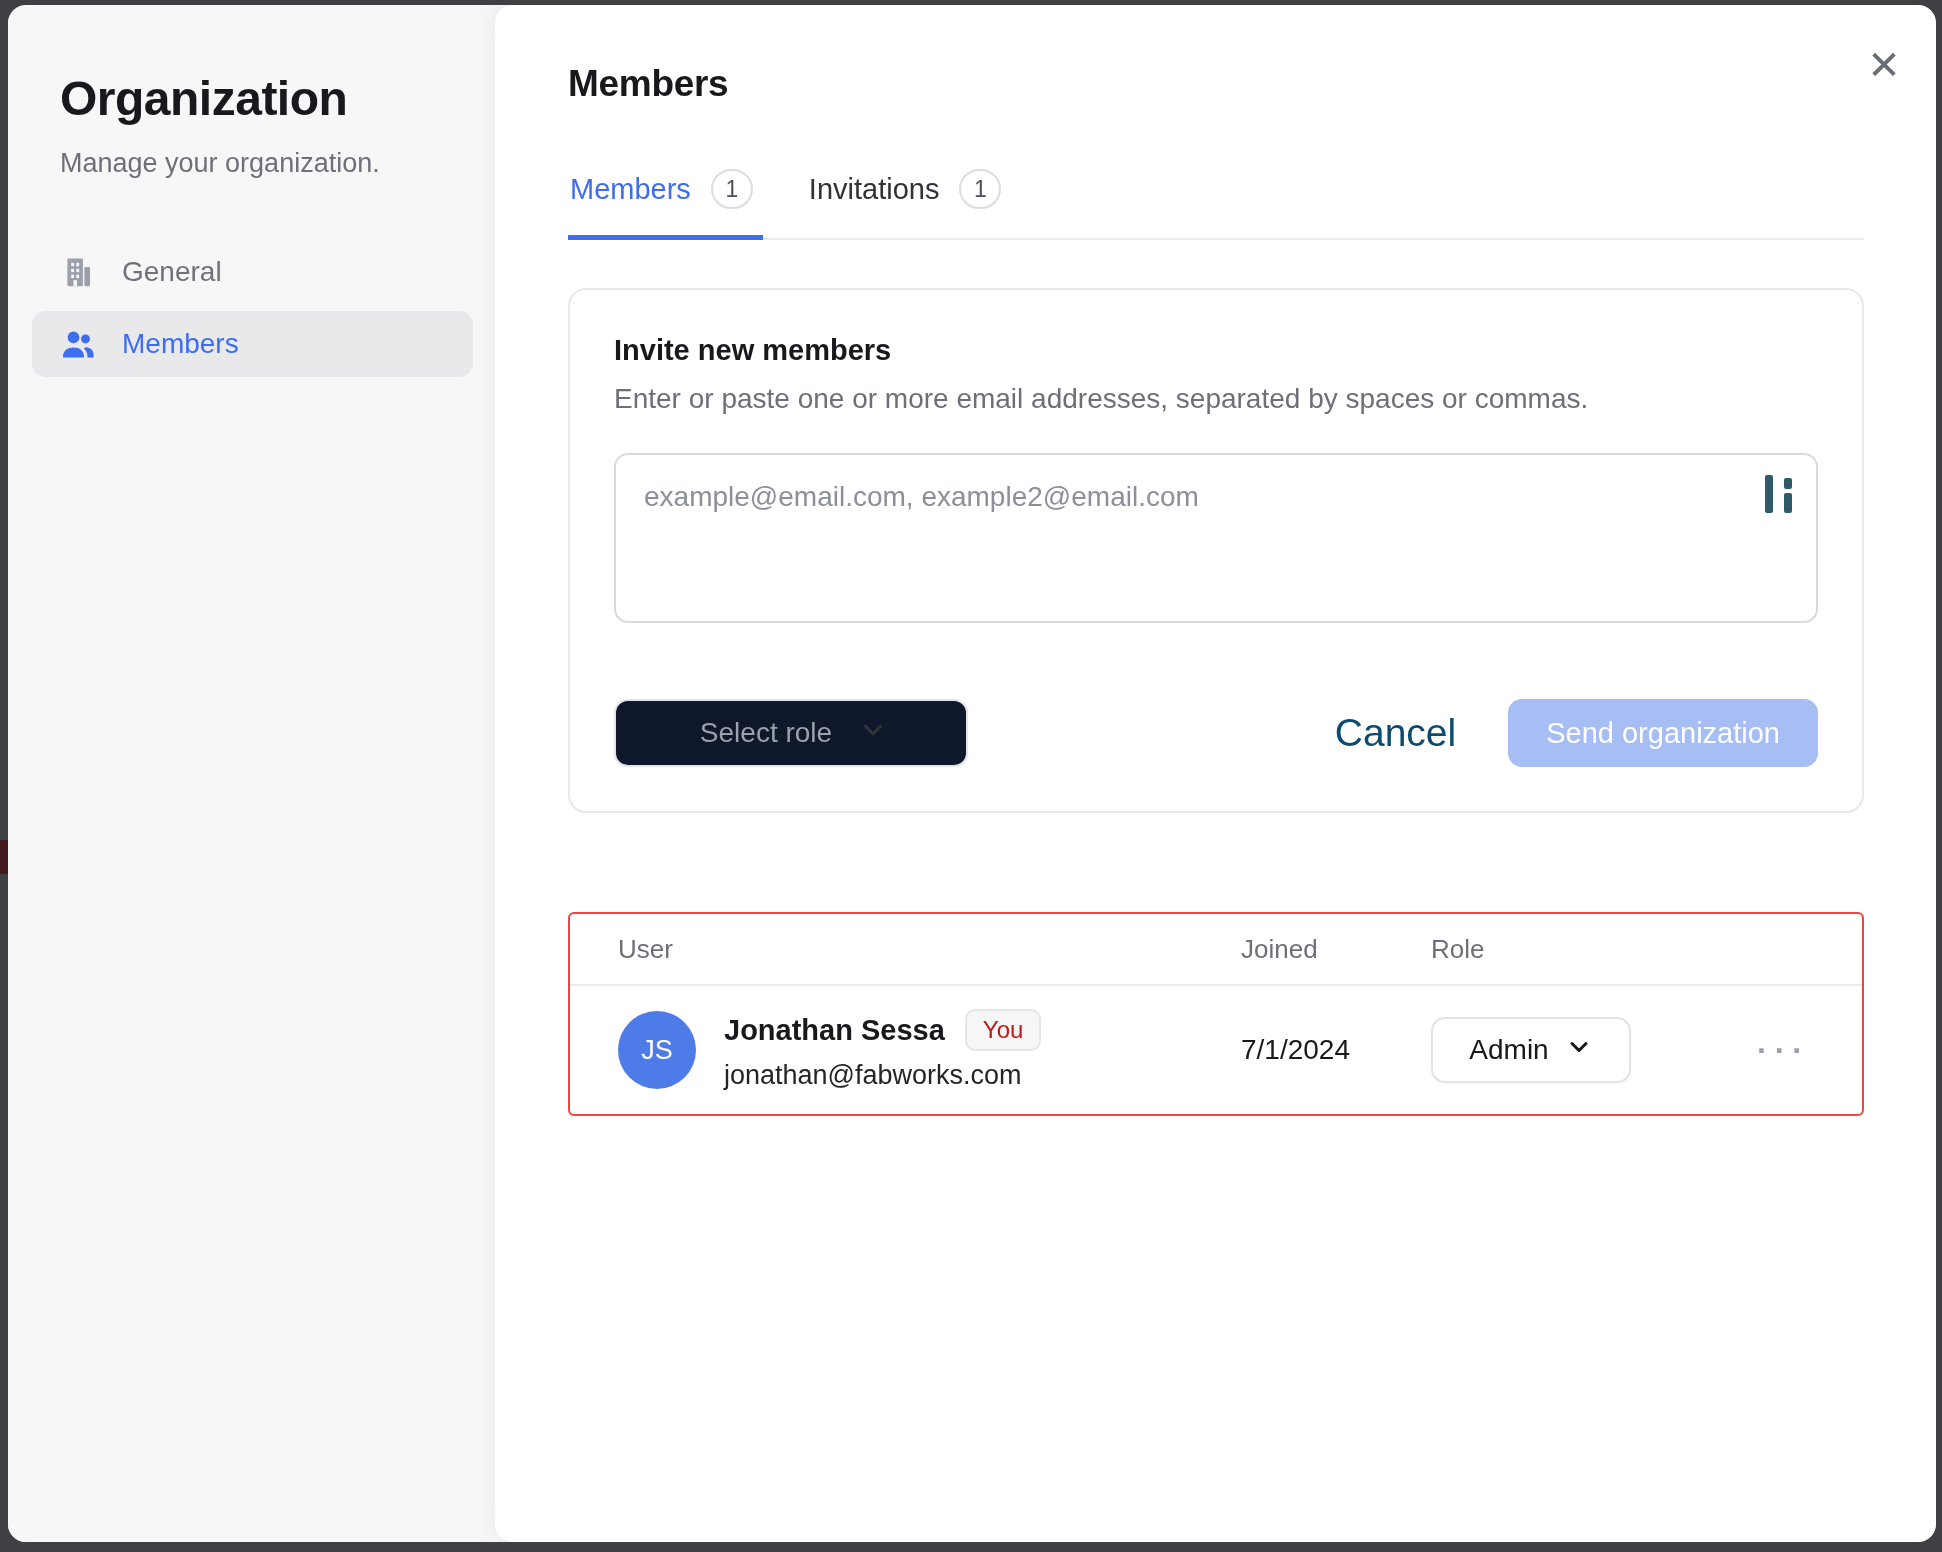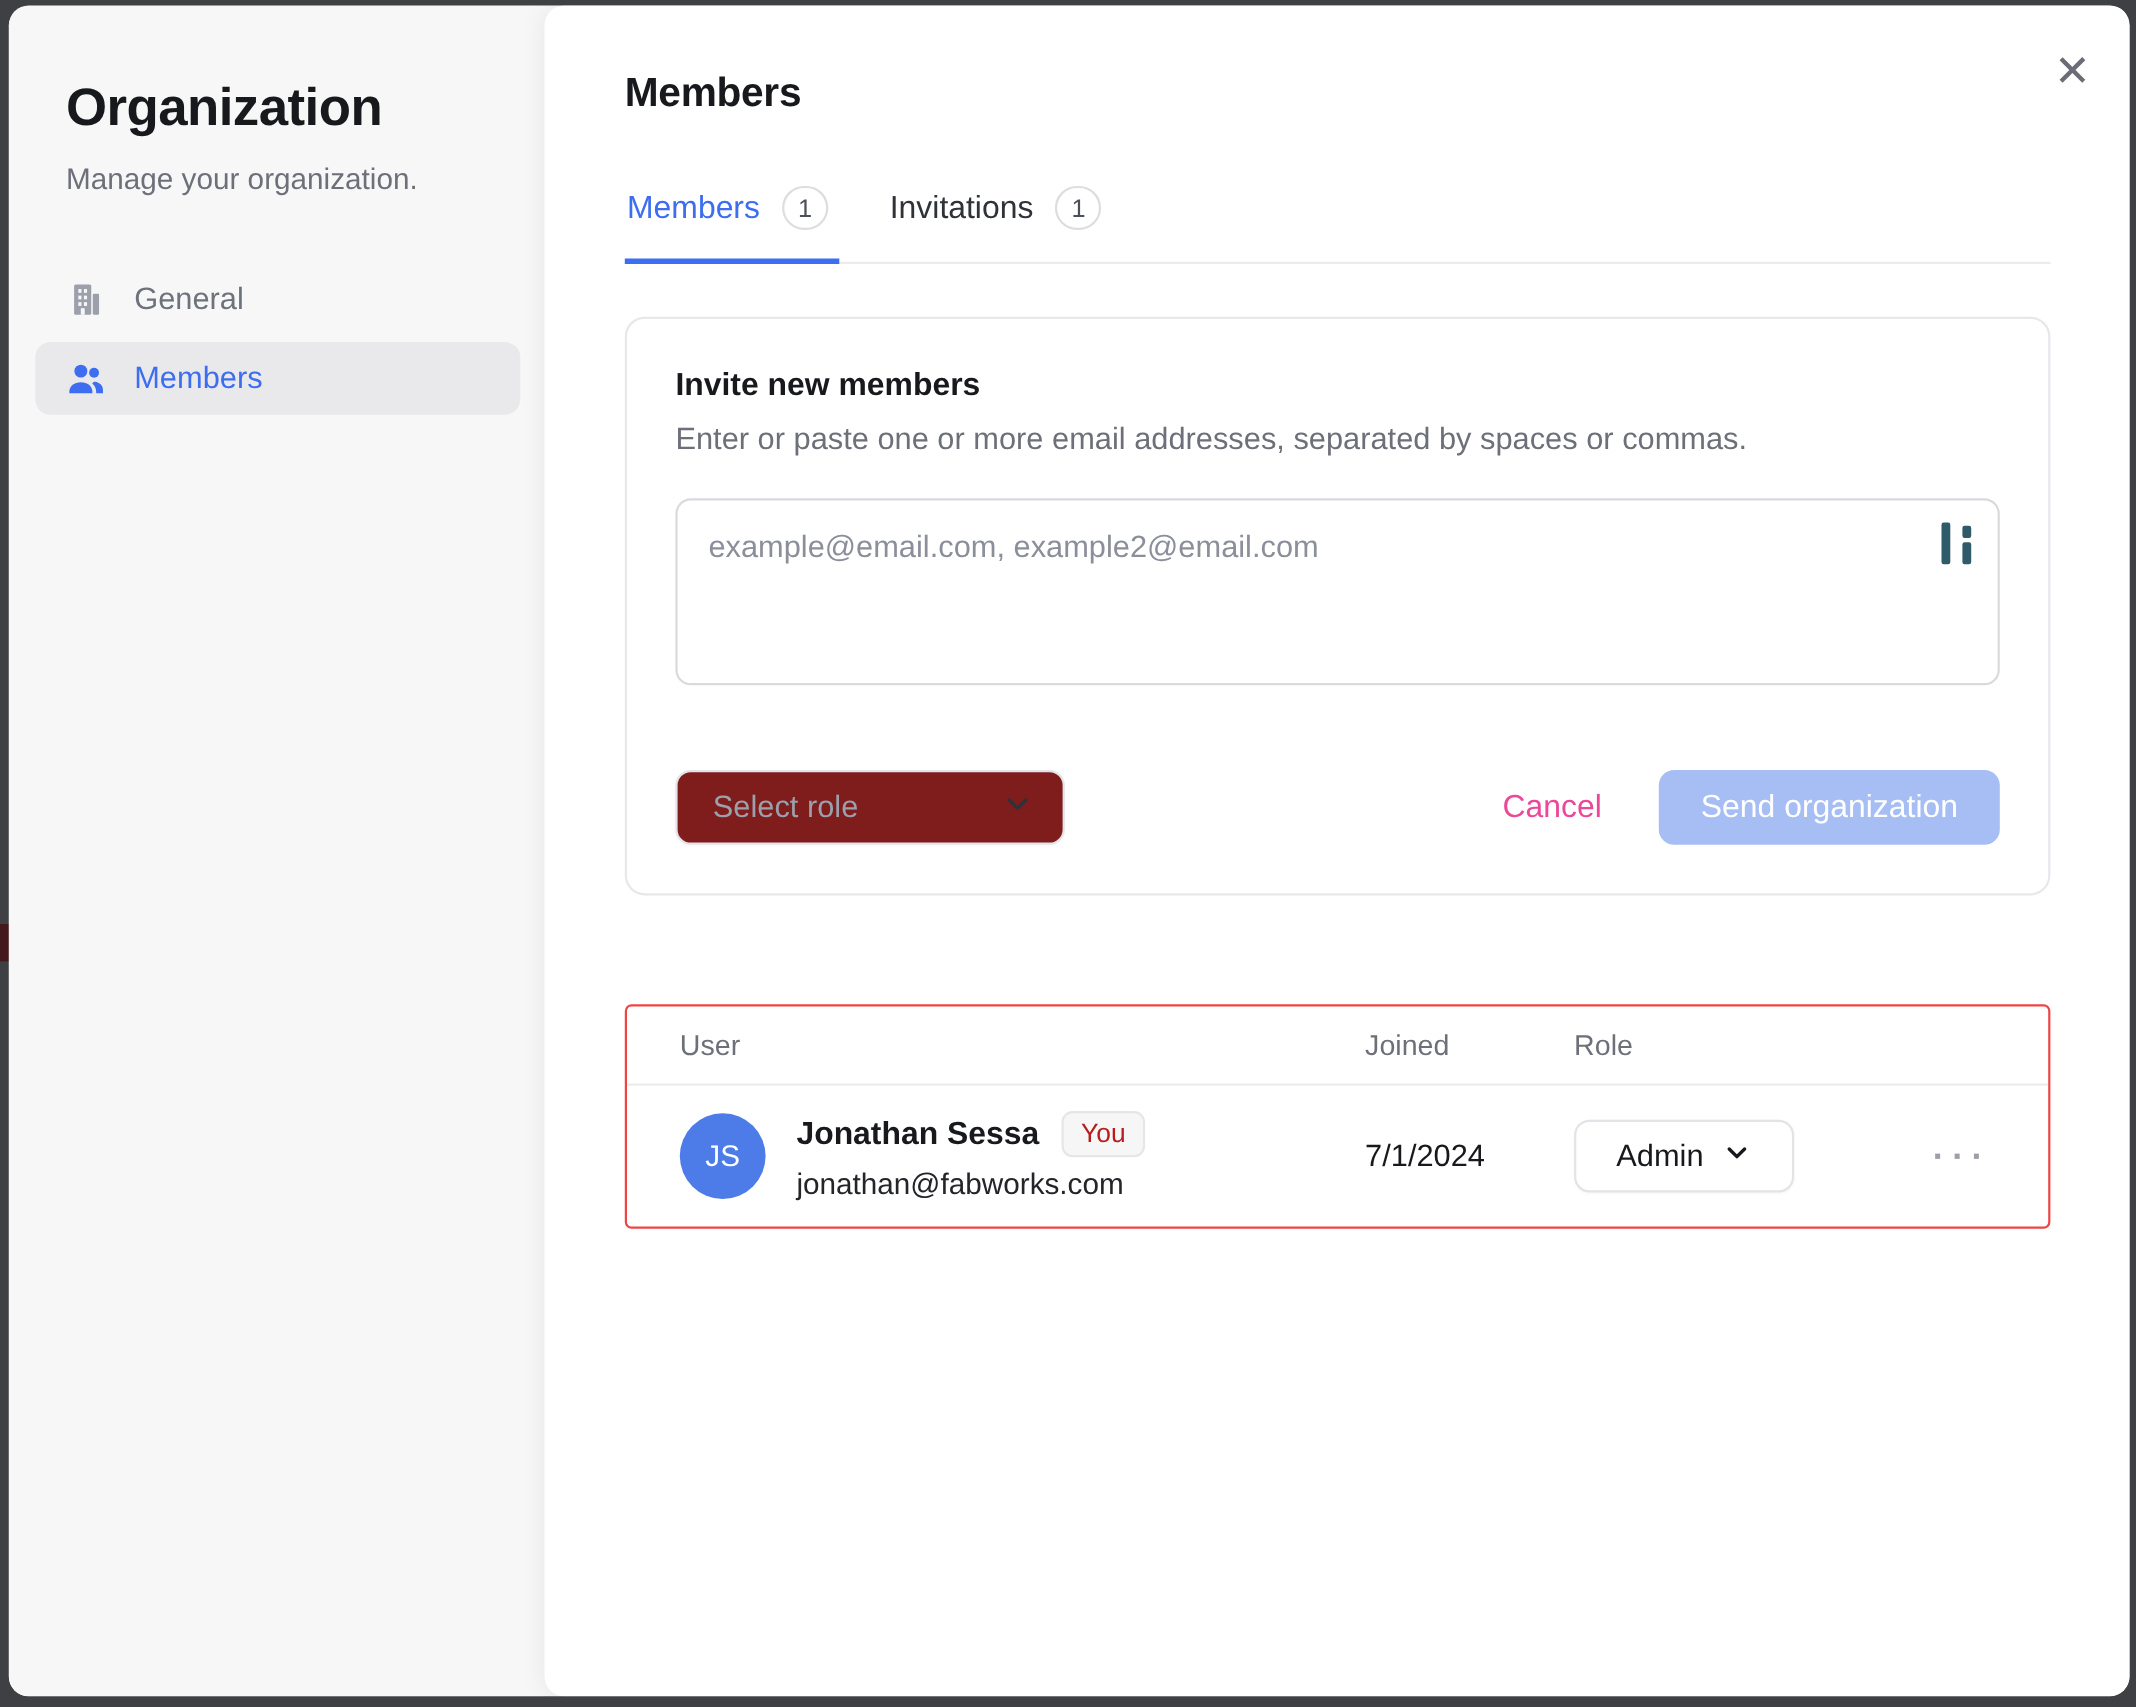--- a/index.html
+++ b/index.html
@@ -100,31 +100,31 @@
   .autofill-icon i { position:absolute; background:#2f5a69; border-radius:2px; }
   .autofill-icon .b1 { left:0; top:0; width:8px; height:38px; }
   .autofill-icon .b2 { right:0; top:3px; width:8px; height:11px; }
   .autofill-icon .b3 { right:0; top:18px; width:8px; height:20px; }
 
   .card-actions {
     margin-top:72px; display:flex; align-items:center; justify-content:space-between;
   }
   .role-select {
     width:354px; height:68px;
-    border:2px solid #e3e4e8; border-radius:14px; background:#7f1d1d;
-    display:flex; align-items:center; justify-content:space-between;
+    border:2px solid #e3e4e8; border-radius:14px; background:#0f172a;
+    display:flex; align-items:center; justify-content:center;
     padding:0 26px 0 32px; cursor:pointer;
     font-size:28px; color:#9ba0ab;
     box-shadow:0 1px 2px rgba(0,0,0,0.03);
     gap:26px;
   }
   .right-actions { display:flex; align-items:center; gap:52px; }
   .cancel-btn {
     border:none; background:transparent; cursor:pointer;
-    font-size:29px; color:#ec4899; font-weight:500;
+    font-size:39px; color:#0c4a6e; font-weight:500;
     font-family:"Liberation Sans", sans-serif;
   }
   .send-btn {
     height:68px; padding:0 38px;
     background:#a6bef4; color:#ffffff;
     border:none; border-radius:14px; cursor:pointer;
     font-size:29px; font-weight:500;
     font-family:"Liberation Sans", sans-serif;
   }
 

